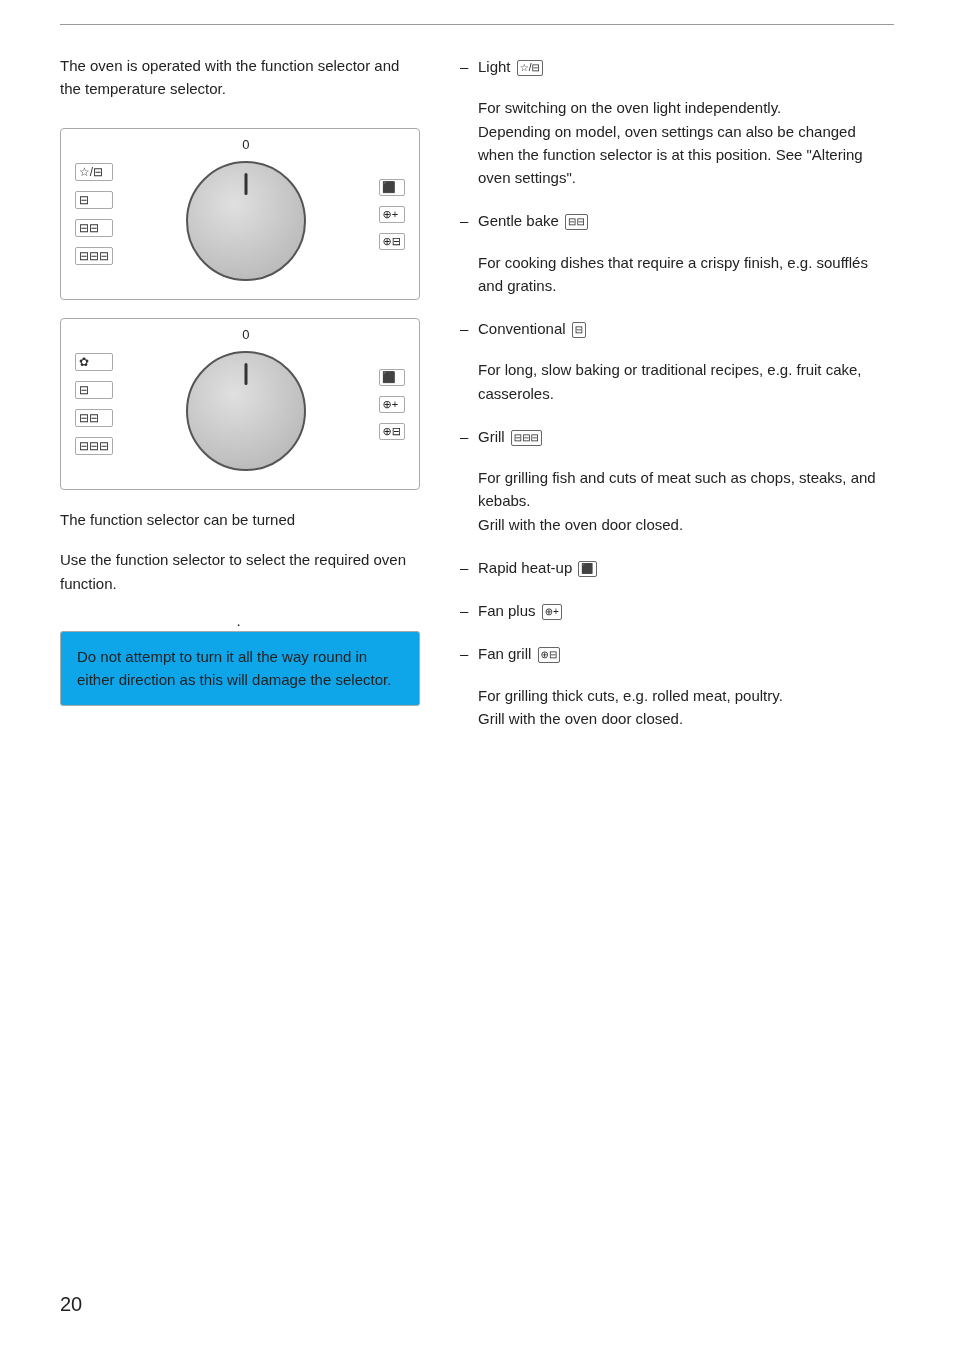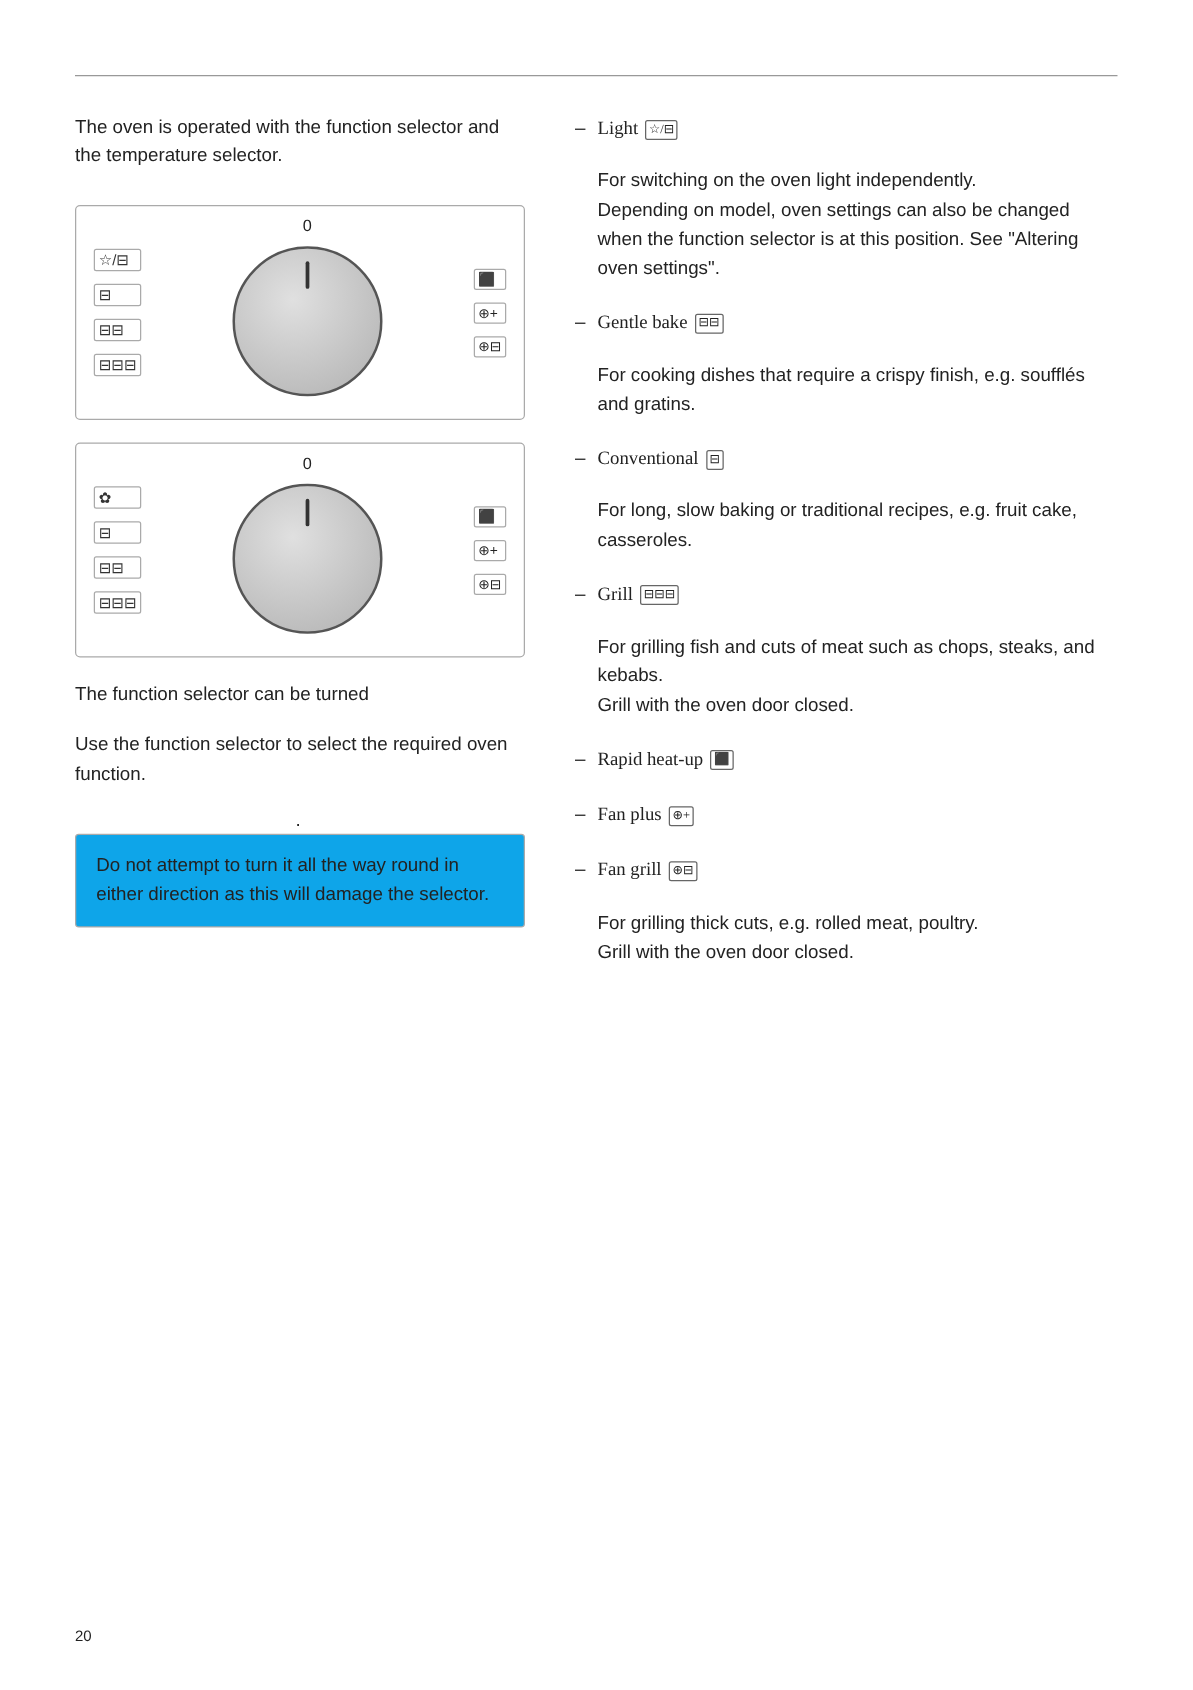--- a/index.html
+++ b/index.html
@@ -7,21 +7,21 @@
       background: #fff;
       font-family: Arial, Helvetica, sans-serif;
       font-size: 15px;
       color: #222;
       width: 954px;
       min-height: 1352px;
     }
     .page {
       width: 954px;
       min-height: 1352px;
-      padding: 60px 60px 40px 60px;
+      padding: 24px 60px 40px 60px;
       position: relative;
     }
     .top-rule {
       border: none;
       border-top: 1.5px solid #999;
       margin-bottom: 30px;
     }
     .two-col {
       display: flex;
       gap: 40px;
@@ -144,21 +144,20 @@
     }
     .right-col ul li::before {
       content: '–';
       position: absolute;
       left: 0;
       top: 0;
     }
     .item-title {
       font-weight: normal;
       font-size: 15px;
-      font-family: Liberation Serif, serif;
     }
     .item-icon {
       display: inline-block;
       border: 1px solid #666;
       border-radius: 2px;
       font-size: 10px;
       padding: 0px 2px;
       vertical-align: middle;
       margin-left: 2px;
       line-height: 1.4;
@@ -166,21 +165,21 @@
     .item-desc {
       display: block;
       font-size: 15px;
       line-height: 1.55;
       margin-top: 18px;
     }
     .page-number {
       position: absolute;
       bottom: 36px;
       left: 60px;
-      font-size: 12px;
+      font-size: 20px;
       color: #222;
       text-align: right;
     }
     .dot-line {
       text-align: center;
       font-size: 15px;
       margin-top: 6px;
       margin-bottom: 2px;
       letter-spacing: 3px;
     }

